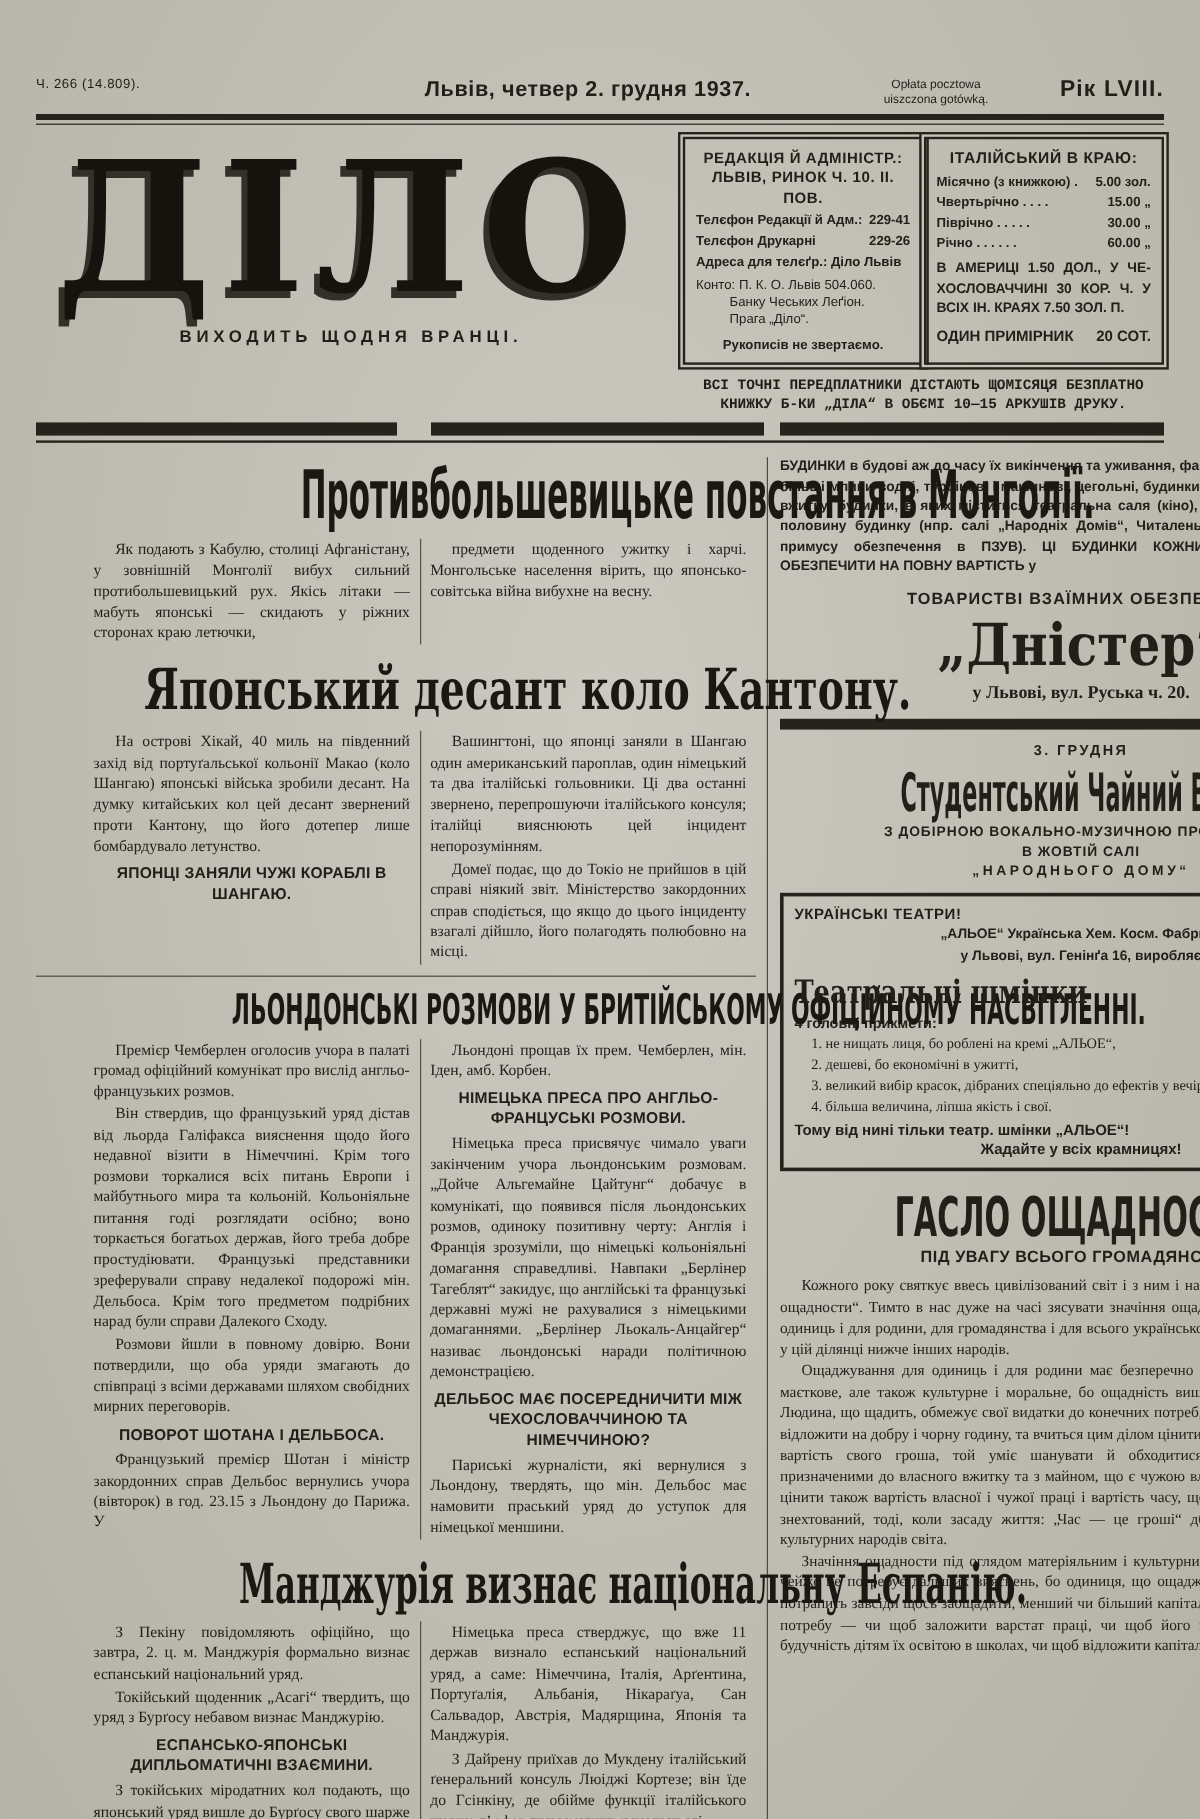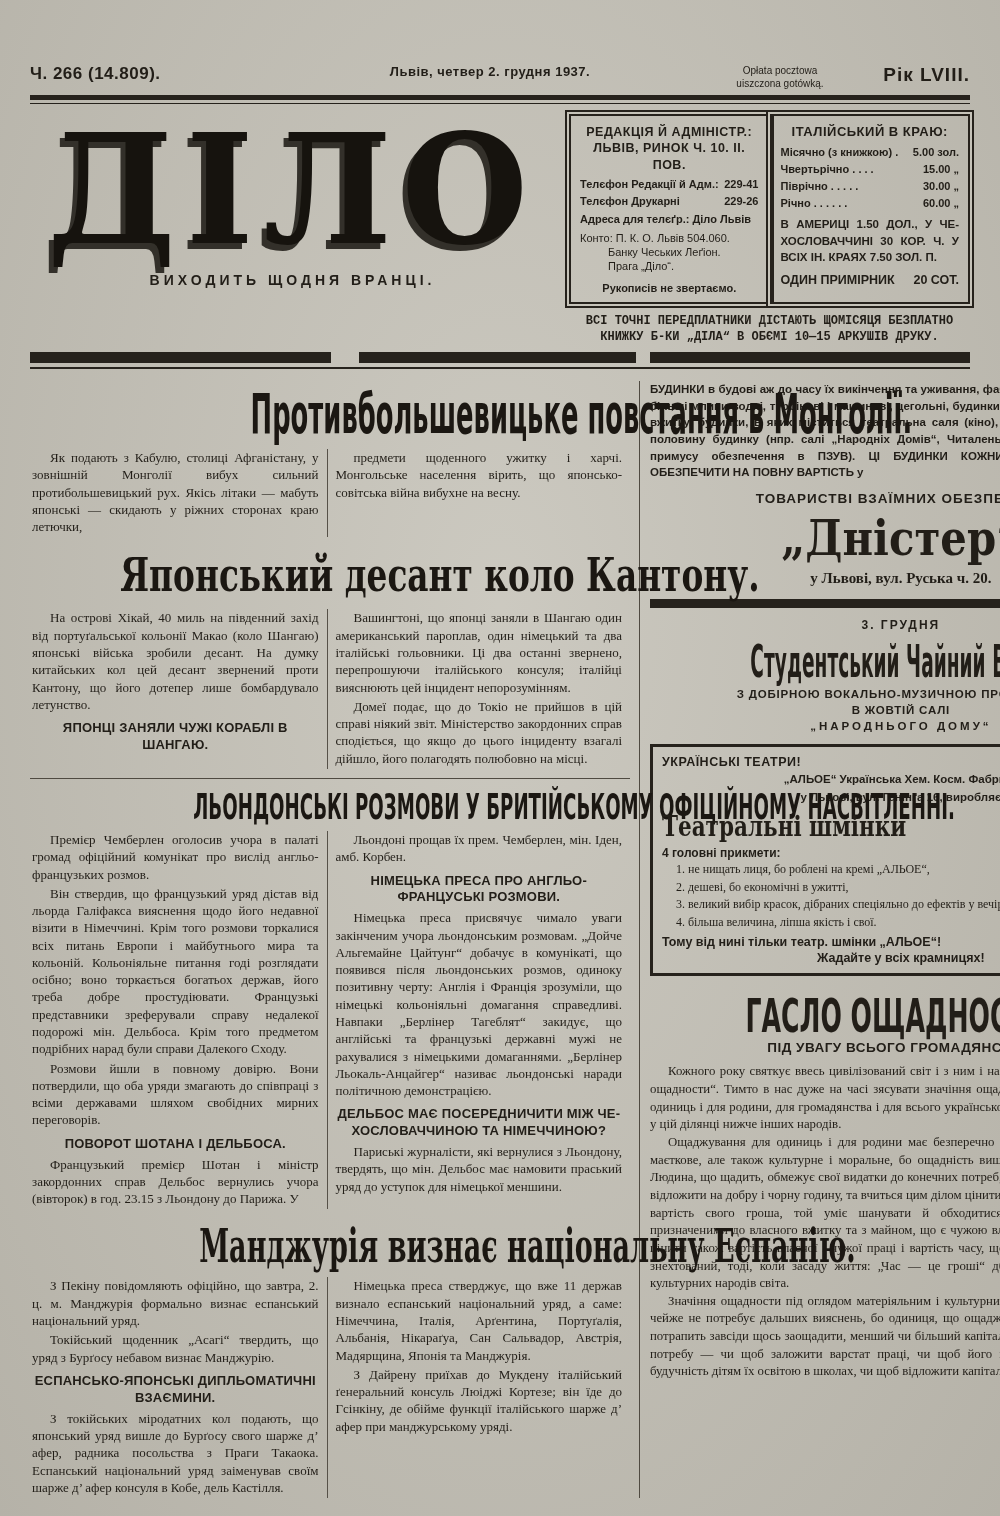--- a/index.html
+++ b/index.html
@@ -7,22 +7,22 @@
     position:relative; width:1000px; height:1516px; overflow:hidden;
     background:#c6c3b9;
     background-image: radial-gradient(ellipse at 50% 40%, rgba(255,255,255,0.10), rgba(60,55,45,0.12));
     color:#221e18;
     font-family:"Liberation Serif","DejaVu Serif",serif;
   }
   .inner { padding:64px 30px 0 30px; }
 
   
   .topmeta { display:flex; align-items:flex-start; font-family:"Liberation Sans","DejaVu Sans",sans-serif; }
-  .issue-no { width:250px; font-weight:bold; font-size:17px; letter-spacing:0.5px; }
-  .dateline { flex:1; text-align:center; font-weight:bold; font-size:13px; letter-spacing:0.5px; }
+  .issue-no { width:250px; font-weight:normal; font-size:11px; letter-spacing:0.5px; }
+  .dateline { flex:1; text-align:center; font-weight:bold; font-size:18px; letter-spacing:0.5px; }
   .postal { width:160px; font-size:10px; line-height:1.25; text-align:center; padding-top:1px; }
   .year { width:110px; text-align:right; font-weight:bold; font-size:19px; letter-spacing:1px; }
   .rule-double { margin-top:5px; border-top:5px solid #26221c; border-bottom:1px solid #26221c; height:3px; }
 
   
   .masthead { display:flex; margin-top:10px; }
   .logo-col { width:525px; text-align:center; }
   .logo {
     display:inline-block; font-family:"DejaVu Serif",serif; font-weight:bold;
     font-size:148px; line-height:1.0; letter-spacing:10px;
@@ -64,21 +64,21 @@
   .h-canton { height:56px; margin:10px 0 6px; }
   .h-canton > span { font-family:"DejaVu Serif",serif; font-size:42px; transform:scale(0.78,1.12); }
   .h-london { height:40px; margin:8px 0 4px; }
   .h-london > span { font-family:"DejaVu Sans",sans-serif; font-size:26px; transform:scale(0.70,1.35); }
   .h-manchuria { height:52px; margin:10px 0 6px; }
   .h-manchuria > span { font-family:"DejaVu Serif",serif; font-size:41px; transform:scale(0.66,1.12); }
 
   
   .cols { display:flex; }
   .col { width:50%; padding:0 8px; }
-  .col.first { border-right:1px solid #565148; padding-left:2px; }
+  .col.first { border-right:1px solid #565148; padding-left:2px;margin-left:46px; }
   .col p { margin:0 0 2px; font-size:13px; line-height:1.33; text-align:justify; text-indent:18px; }
   .col h4 { margin:7px 0 3px; font-size:13px; text-align:center; font-family:"Liberation Sans",sans-serif; letter-spacing:0.2px; line-height:1.3; }
   .section-rule { height:1px; background:#4f4a41; margin:9px 0 2px; }
 
   
   .ad-build { font-family:"Liberation Sans",sans-serif; font-weight:bold; font-size:11.5px; line-height:1.45; text-align:justify; }
   .ad-society { text-align:center; font-family:"Liberation Sans",sans-serif; font-weight:bold; font-size:13.5px; letter-spacing:1px; margin-top:10px; }
   .ad-dnister-logo { text-align:center; height:52px; margin-top:4px; }
   .ad-dnister-logo > span { display:inline-block; font-family:"DejaVu Serif",serif; font-weight:bold; font-size:44px; transform:scale(0.95,1.1); transform-origin:center top; }
   .ad-address { text-align:center; font-weight:bold; font-size:15px; margin-top:8px; }

